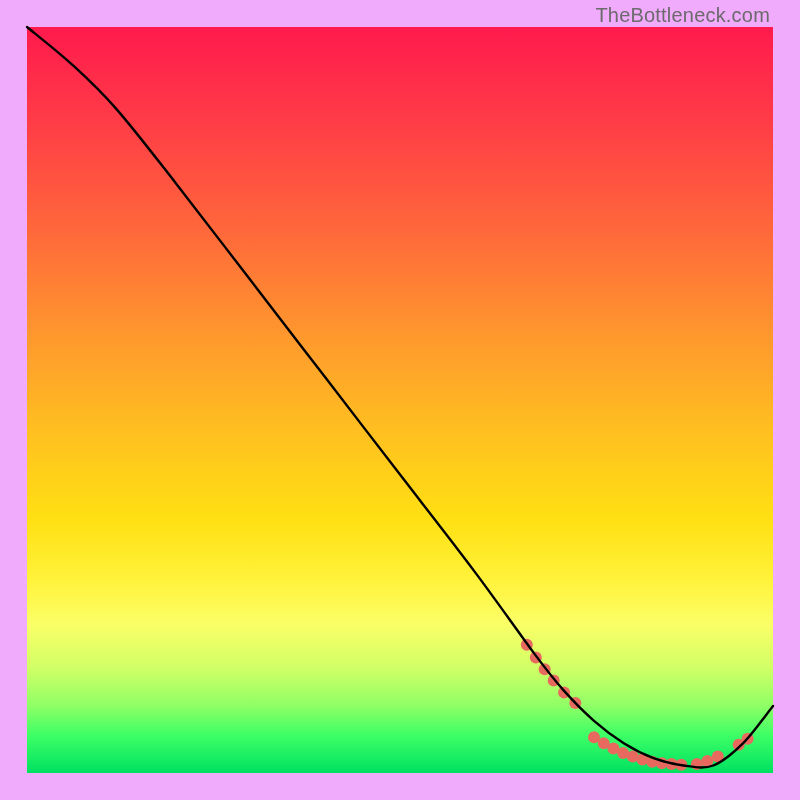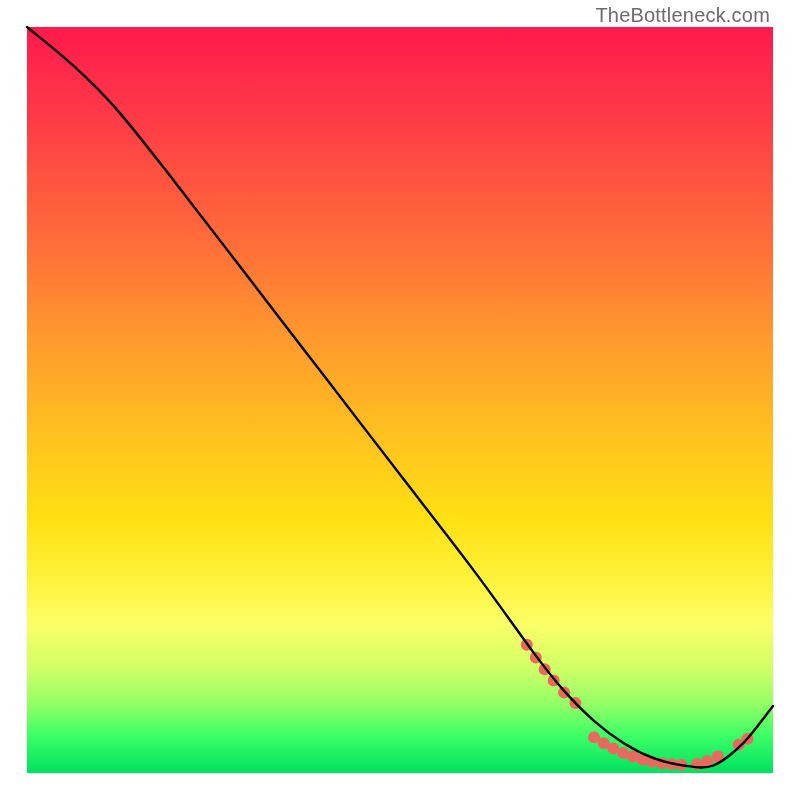--- a/index.html
+++ b/index.html
@@ -8,21 +8,21 @@
     width: 800px;
     height: 800px;
     background: #000;
     overflow: hidden;
     font-family: Arial, Helvetica, sans-serif;
   }
   .frame {
     position: relative;
     width: 800px;
     height: 800px;
-    background: #ffffff;
+    background: #f0abfc;
   }
   .plot {
     position: absolute;
     left: 27px;
     top: 27px;
     width: 746px;
     height: 746px;
     
     background: linear-gradient(to bottom,
       #ff1a4d 0%,

